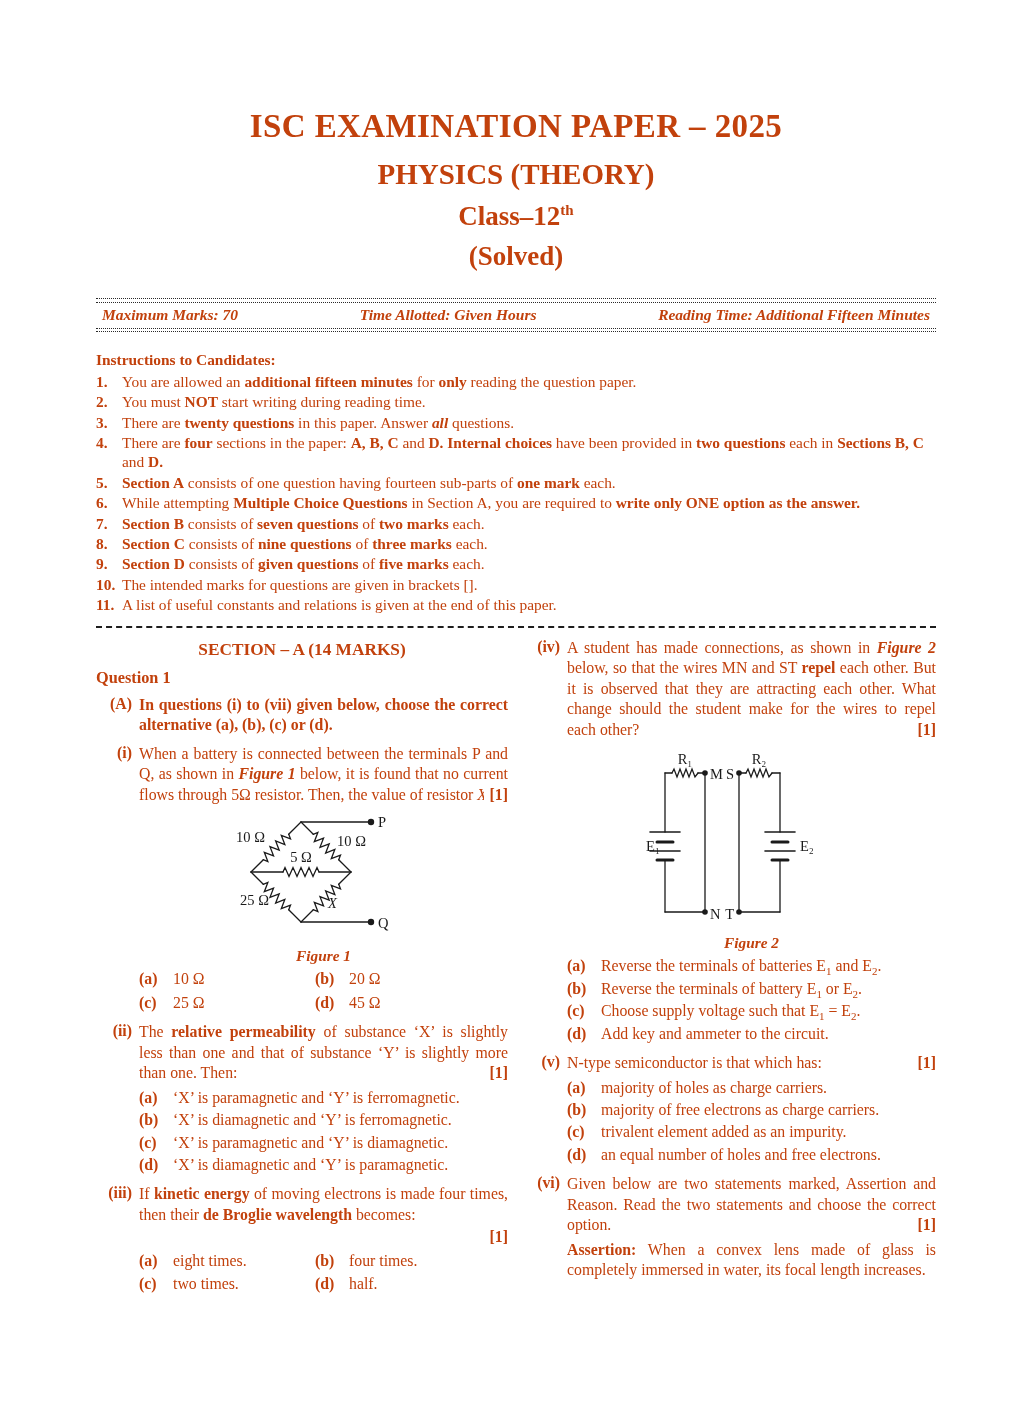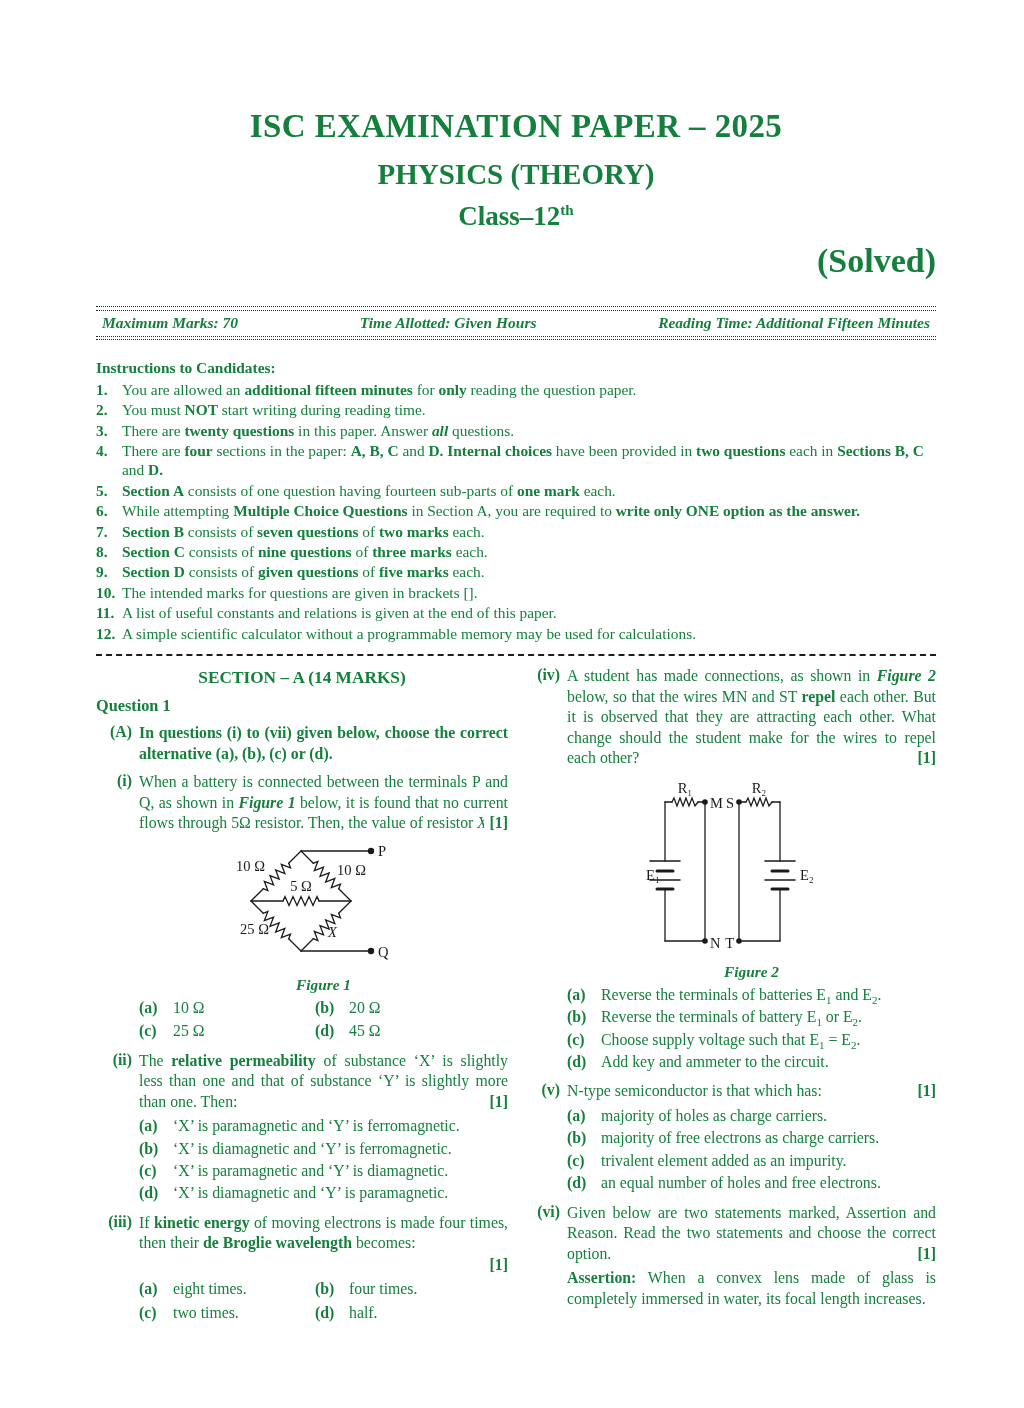--- a/index.html
+++ b/index.html
@@ -1,27 +1,27 @@
 <!DOCTYPE html>
 <html><head>
 <meta charset="utf-8">
 <style>
   html,body{margin:0;padding:0;background:#e8e8e8;}
   .page{
     width:1024px;height:1408px;margin:0 auto;background:#ffffff;
     box-sizing:border-box;padding:108px 88px 0 96px;overflow:hidden;
-    font-family:"Liberation Serif","DejaVu Serif",serif;color:#15803d;
+    font-family:"Liberation Serif","DejaVu Serif",serif;color:#c2410c;
   }
   
   .paper-header{text-align:center;line-height:1.15;}
   .h-title{font-size:33px;font-weight:700;letter-spacing:.4px;}
   .h-sub{font-size:29px;font-weight:700;margin-top:12px;}
   .h-class{font-size:27px;font-weight:700;margin-top:10px;}
   .h-class sup{font-size:15px;vertical-align:super;}
-  .h-solved{font-size:34px;font-weight:700;margin-top:9px;text-align:right;}
+  .h-solved{font-size:27px;font-weight:700;margin-top:9px;}
   
   .meta-bar{
     margin-top:26px;display:flex;justify-content:space-between;align-items:baseline;
     font-style:italic;font-weight:700;font-size:15.5px;
     padding:7px 6px;border-top:1.6px dotted #2a2a2a;border-bottom:1.6px dotted #2a2a2a;
     position:relative;
     gap:45px;
   }
   .meta-bar::before,.meta-bar::after{content:"";position:absolute;left:0;right:0;border-top:1.4px dotted #2a2a2a;}
   .meta-bar::before{top:2.5px;}
@@ -113,24 +113,20 @@
           <span class="ins-num">9.</span>
           <span class="ins-text"><b>Section D</b> consists of <b>given questions</b> of <b>five marks</b> each.</span>
         </div>
         <div class="ins-item">
           <span class="ins-num">10.</span>
           <span class="ins-text">The intended marks for questions are given in brackets [].</span>
         </div>
         <div class="ins-item">
           <span class="ins-num">11.</span>
           <span class="ins-text">A list of useful constants and relations is given at the end of this paper.</span>
-        </div>
-        <div class="ins-item">
-          <span class="ins-num">12.</span>
-          <span class="ins-text">A simple scientific calculator without a programmable memory may be used for calculations.</span>
         </div>
       </div>
   </section>
 
   <div class="dash-sep"></div>
 
   <div class="columns">
     <div class="col">
       <div class="section-title">SECTION – A (14 MARKS)</div>
       <div class="question-no">Question 1</div>

